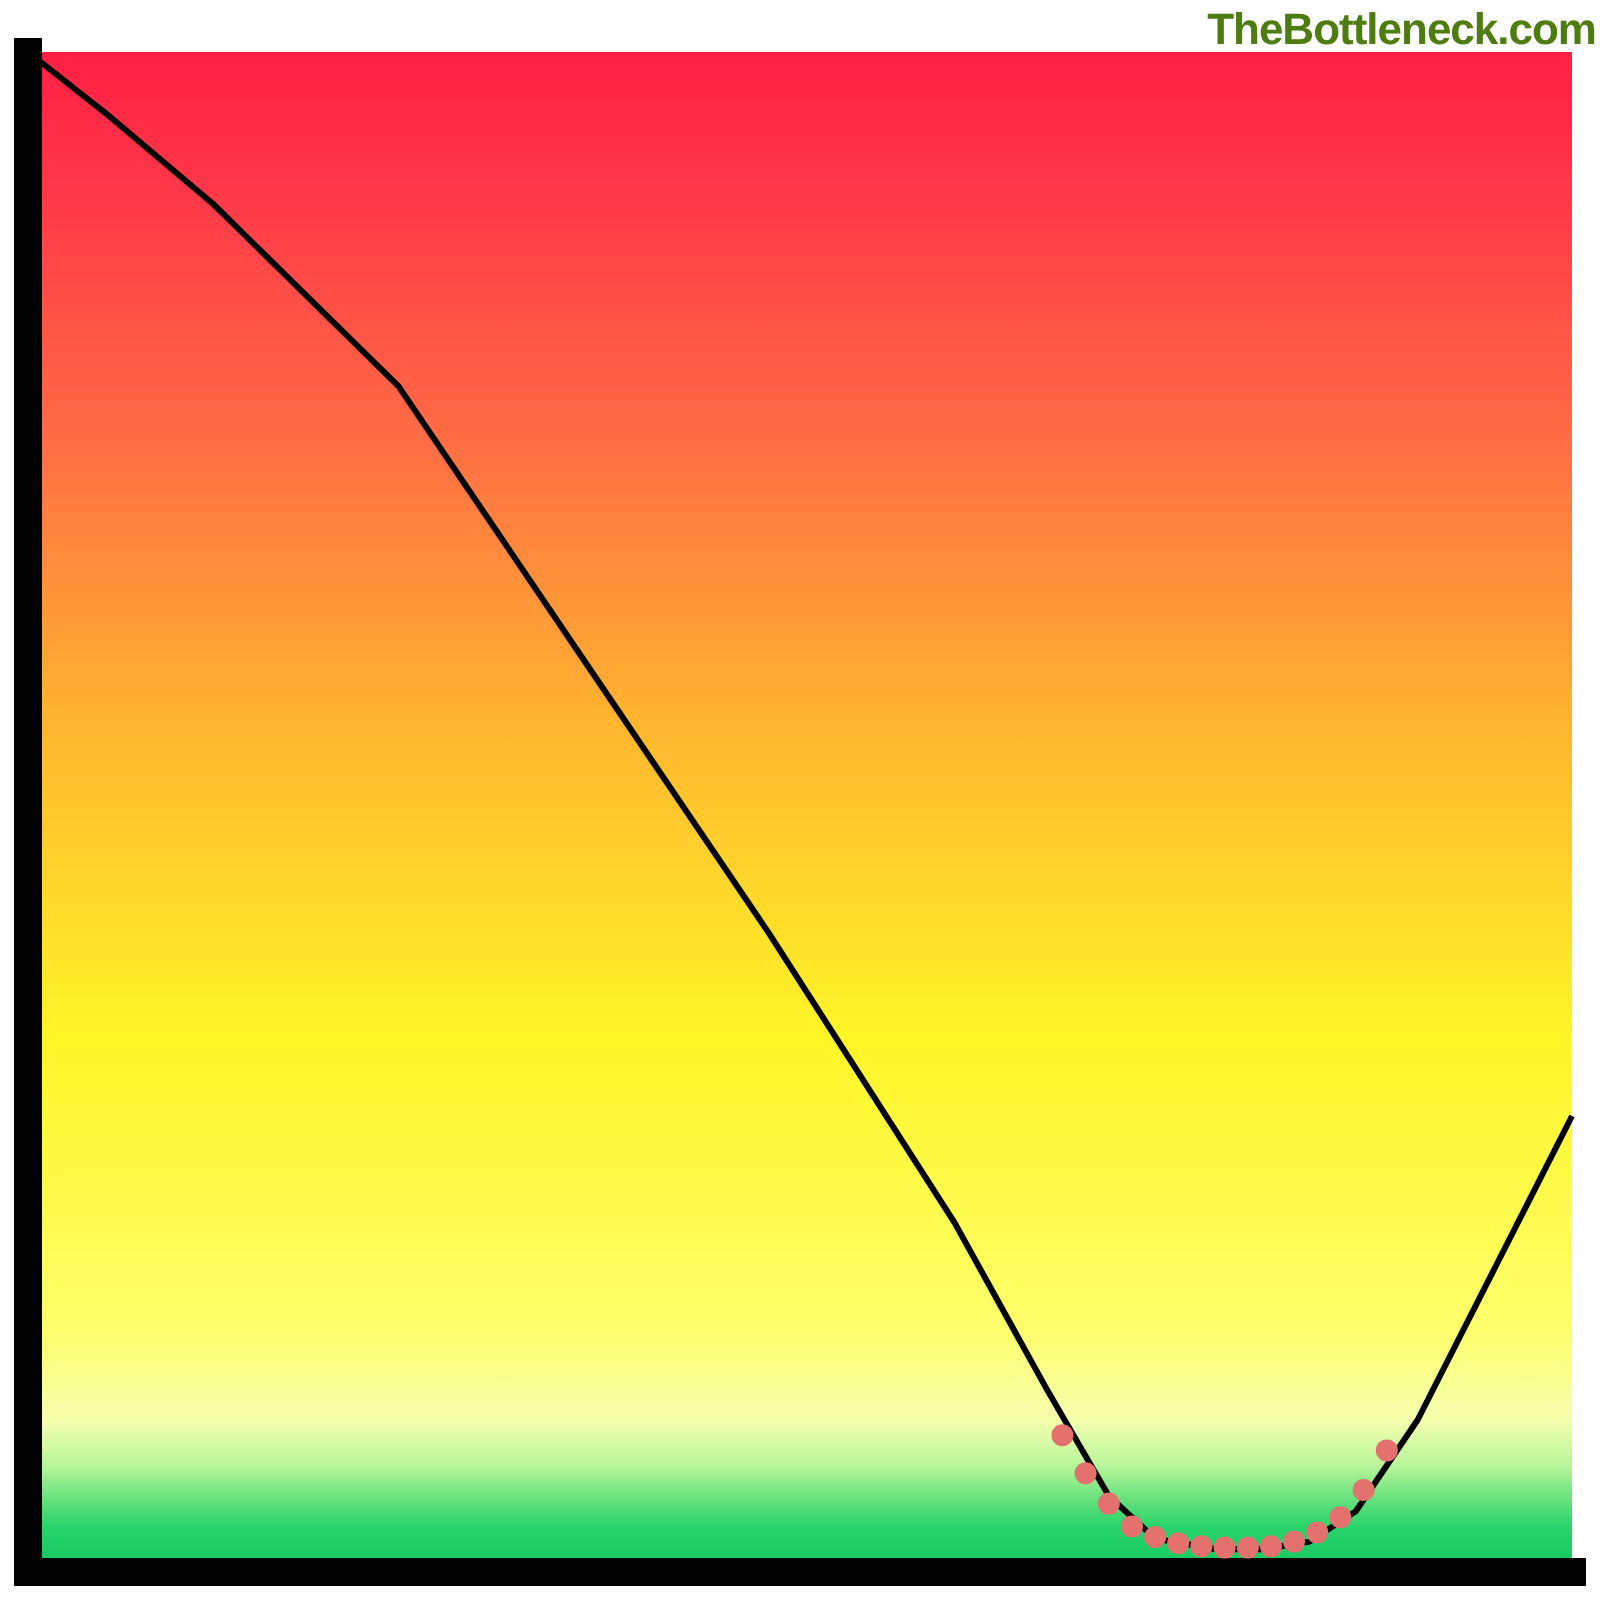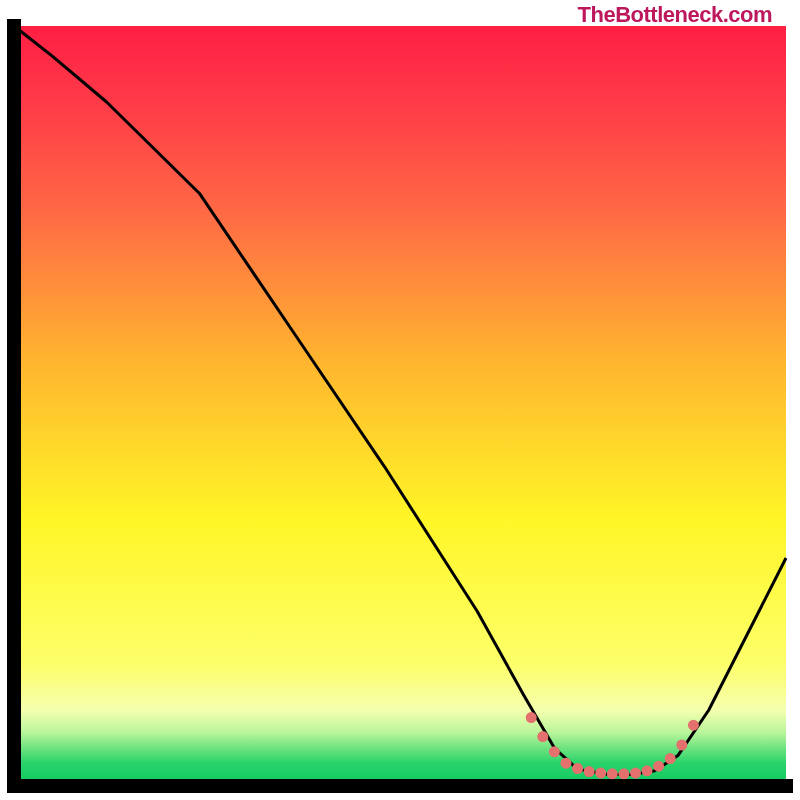--- a/index.html
+++ b/index.html
@@ -12,24 +12,24 @@
     font-family: Arial, sans-serif;
   }
   .canvas {
     position: relative;
     width: 800px;
     height: 800px;
   }
   .watermark {
     position: absolute;
     top: 2px;
-    right: 28px;
+    right: 2px;
     font-size: 22px;
     font-weight: bold;
-    color: #be185d;
+    color: #4d7c0f;
     letter-spacing: -0.5px;
   }
   svg {
     display: block;
   }
 </style>
 </head>
 <body>
 
 <div class="canvas">

